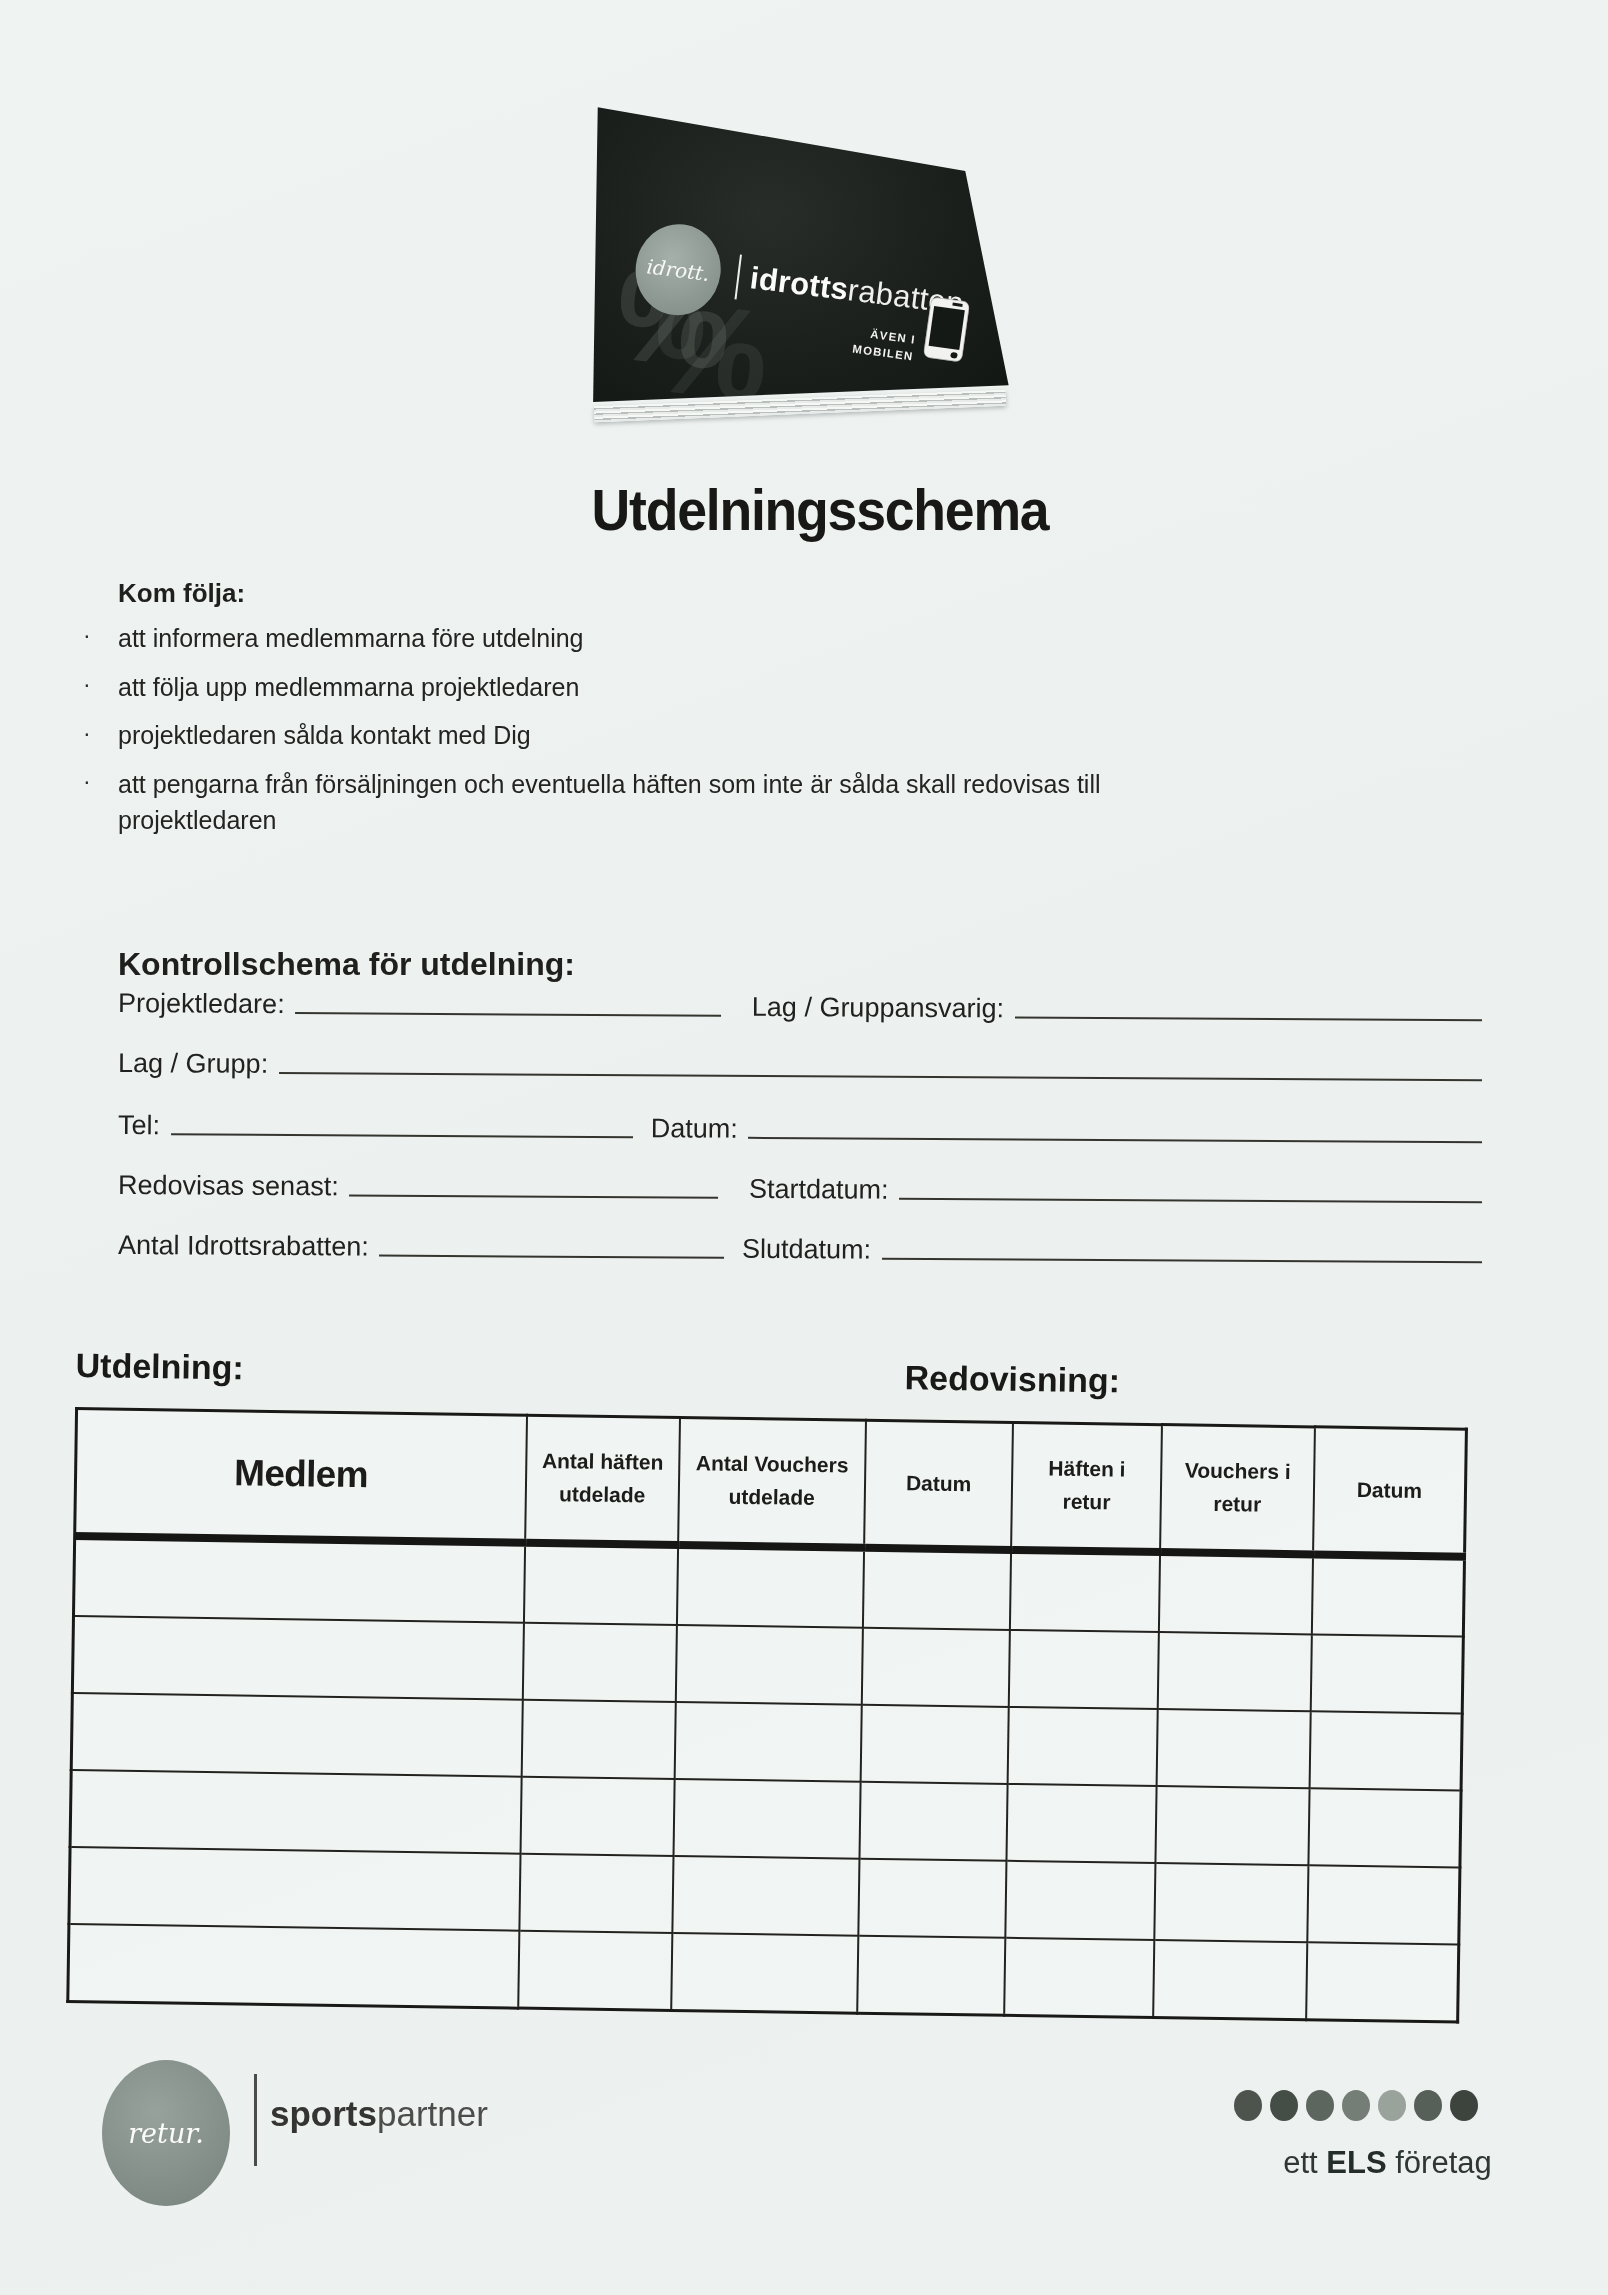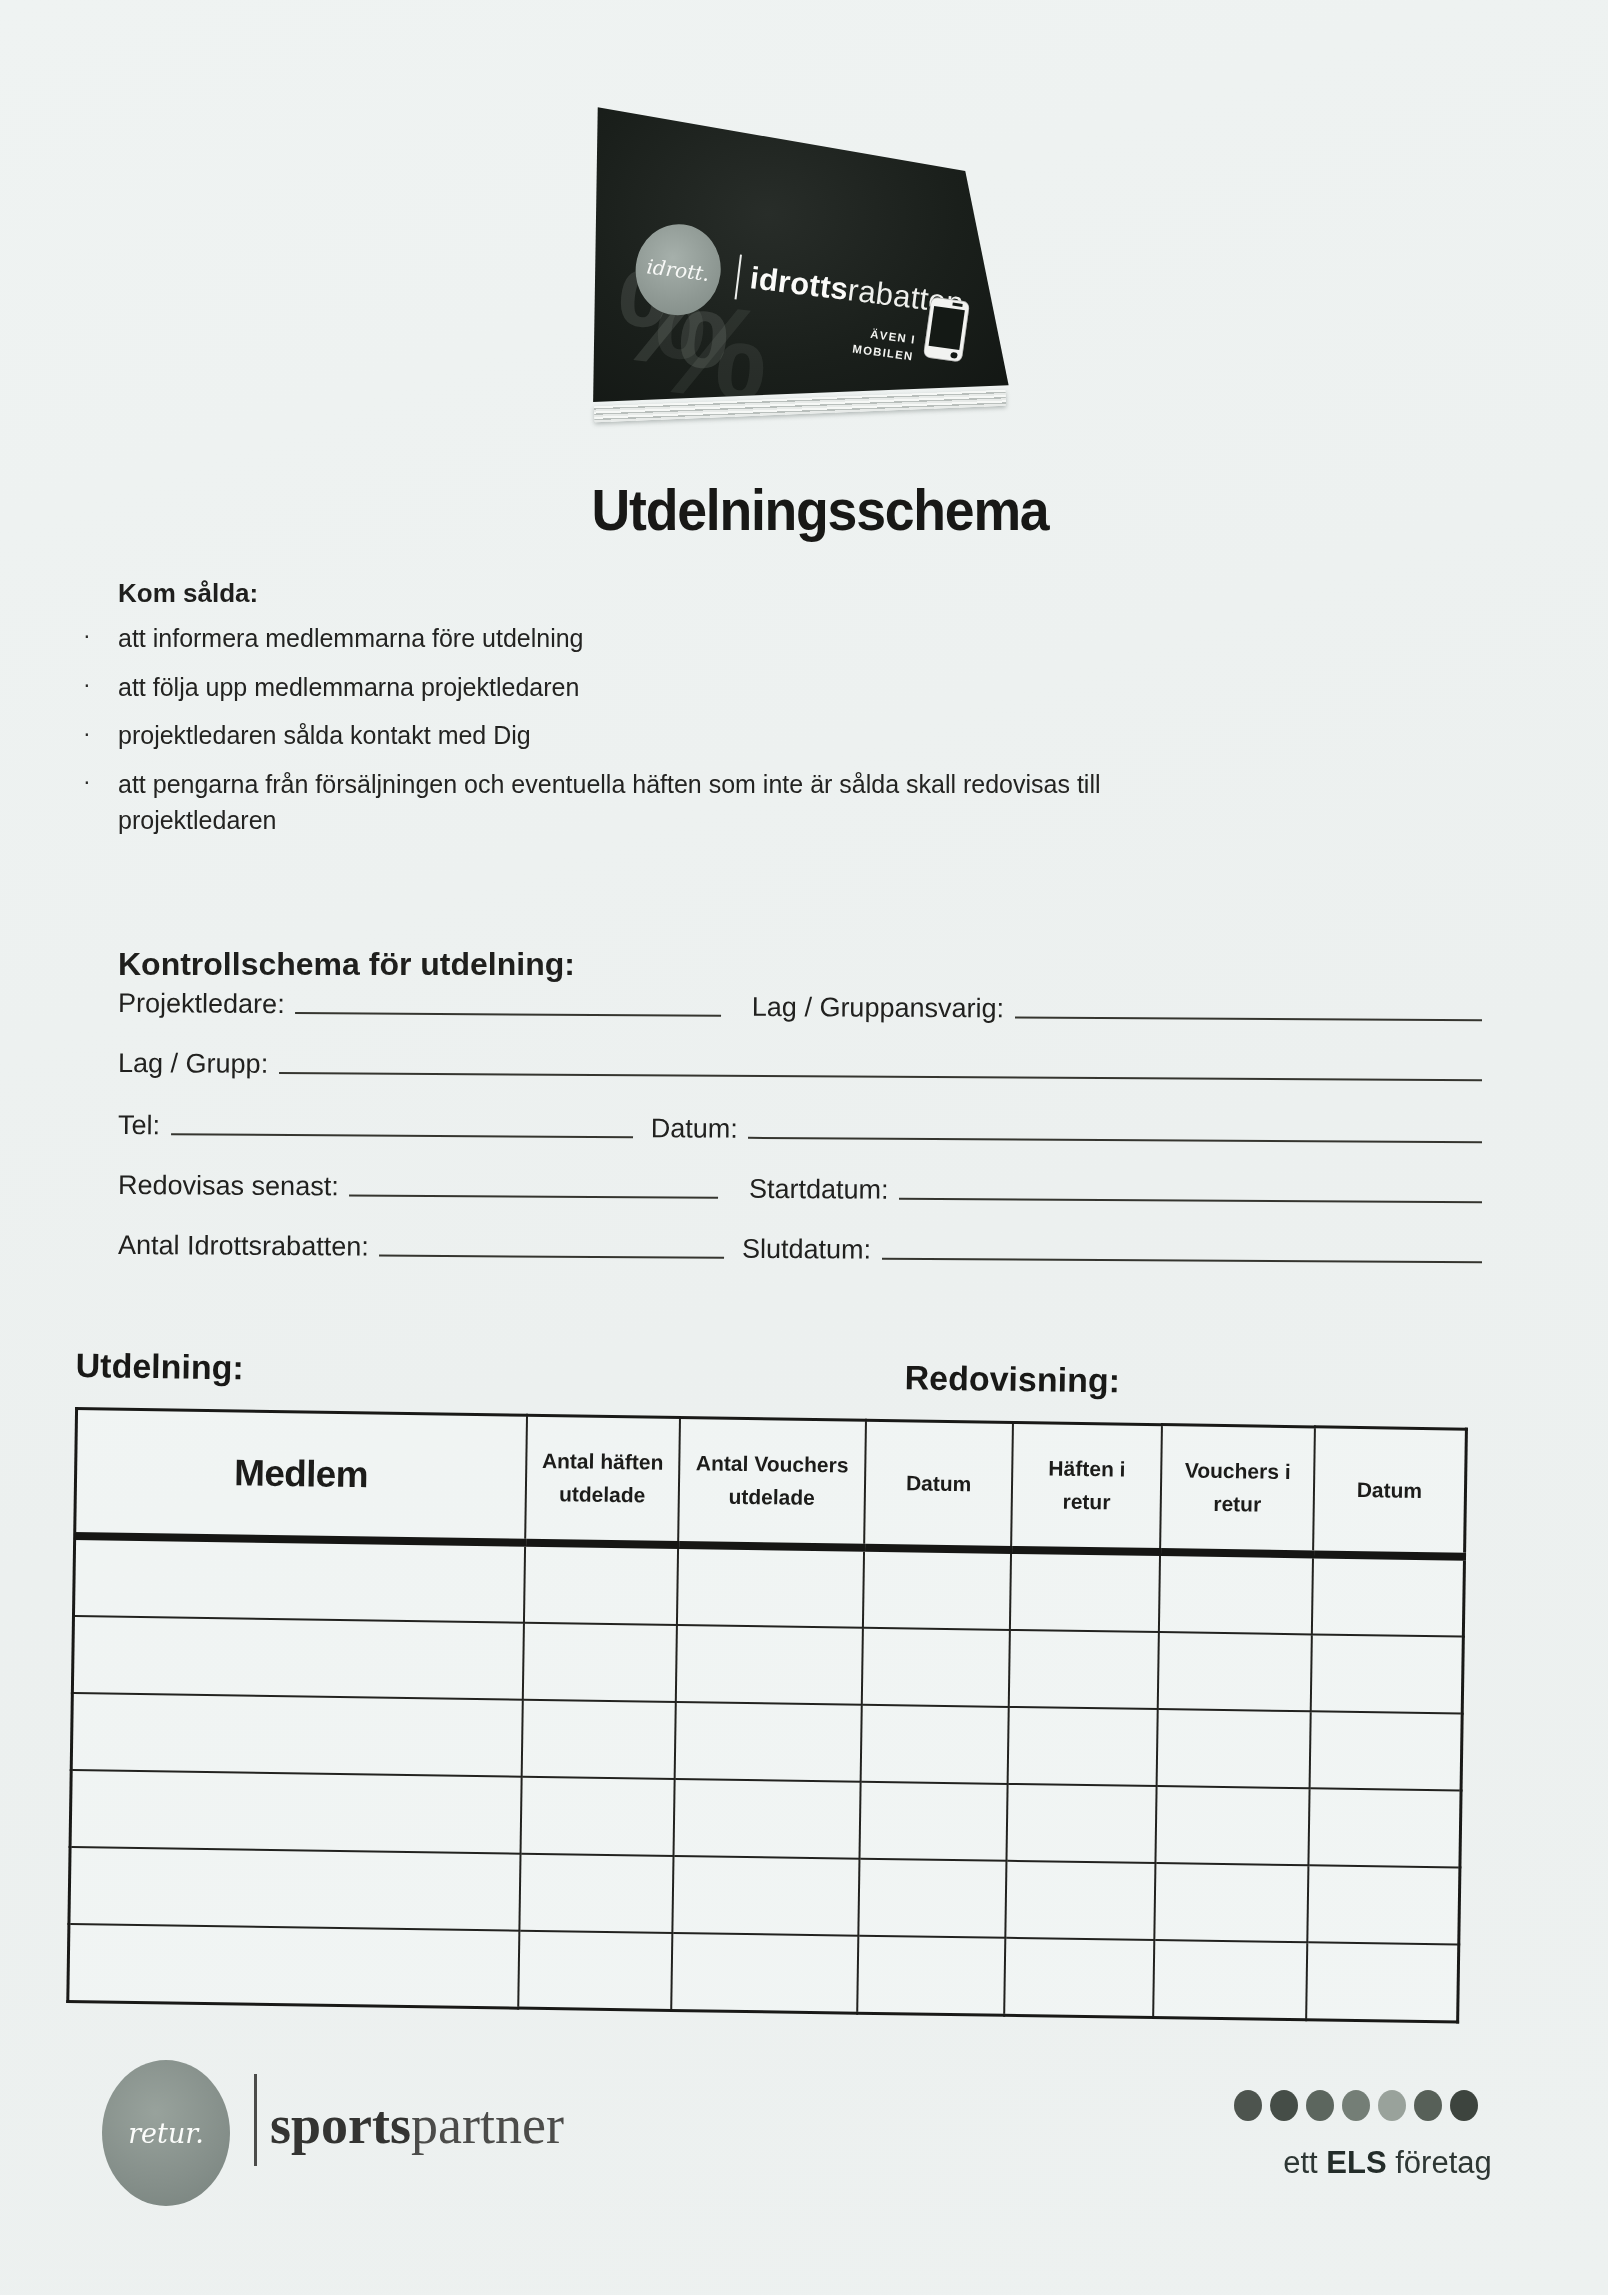--- a/index.html
+++ b/index.html
@@ -102,21 +102,21 @@
   table.dist tbody td{height:73px;}
 
   
   .sports-circle{
     position:absolute;left:102px;top:2060px;width:128px;height:146px;border-radius:50%;
     background:radial-gradient(circle at 42% 36%,#98a29c,#858f8a 60%,#77827d);
     display:flex;align-items:center;justify-content:center;
     color:#fcfdfb;font-size:27px;font-style:italic;font-family:"DejaVu Serif",serif;
   }
   .brand-bar{position:absolute;left:254px;top:2074px;width:2.7px;height:92px;background:#4c4c4a;}
-  .brand-text{position:absolute;left:270px;top:2094px;font-size:54px;letter-spacing:0;color:#4c4c4a;white-space:nowrap;font-family:Liberation Serif, serif;}
+  .brand-text{position:absolute;left:270px;top:2094px;font-size:35px;letter-spacing:0;color:#4c4c4a;white-space:nowrap;}
   .brand-text b{color:#343432;}
   .els-dots{position:absolute;left:1234px;top:2090px;display:flex;gap:8px;}
   .els-dots span{width:28px;height:31px;border-radius:50%;display:block;}
   .els-tagline{position:absolute;left:1258px;top:2145px;width:259px;text-align:center;font-size:31px;color:#2e3734;}
   .els-tagline b{color:#242d2a;}
 </style>
 </head>
 <body>
 
 <div class="page">
@@ -141,21 +141,21 @@
       <div class="phone">
         <div class="phone-speaker"></div>
         <div class="phone-screen"></div>
         <div class="phone-home"></div>
       </div>
     </div>
   </div>
 
   <h1 class="title"><span>Utdelningsschema</span></h1>
 
-  <h2 class="reminder-heading">Kom sålda:</h2>
+  <h2 class="reminder-heading">Kom följa:</h2>
   <ul class="reminder-list">
     <li><span class="bullet">·</span><span>att informera medlemmarna före utdelning</span></li>
     <li><span class="bullet">·</span><span>att följa upp medlemmarna projektledaren</span></li>
     <li><span class="bullet">·</span><span>projektledaren sålda kontakt med Dig</span></li>
     <li><span class="bullet">·</span><span>att pengarna från försäljningen och eventuella häften som inte är sålda skall redovisas till projektledaren</span></li>
   </ul>
 
   <h3 class="control-heading">Kontrollschema för utdelning:</h3>
 
   <div class="frow row-projekt">

